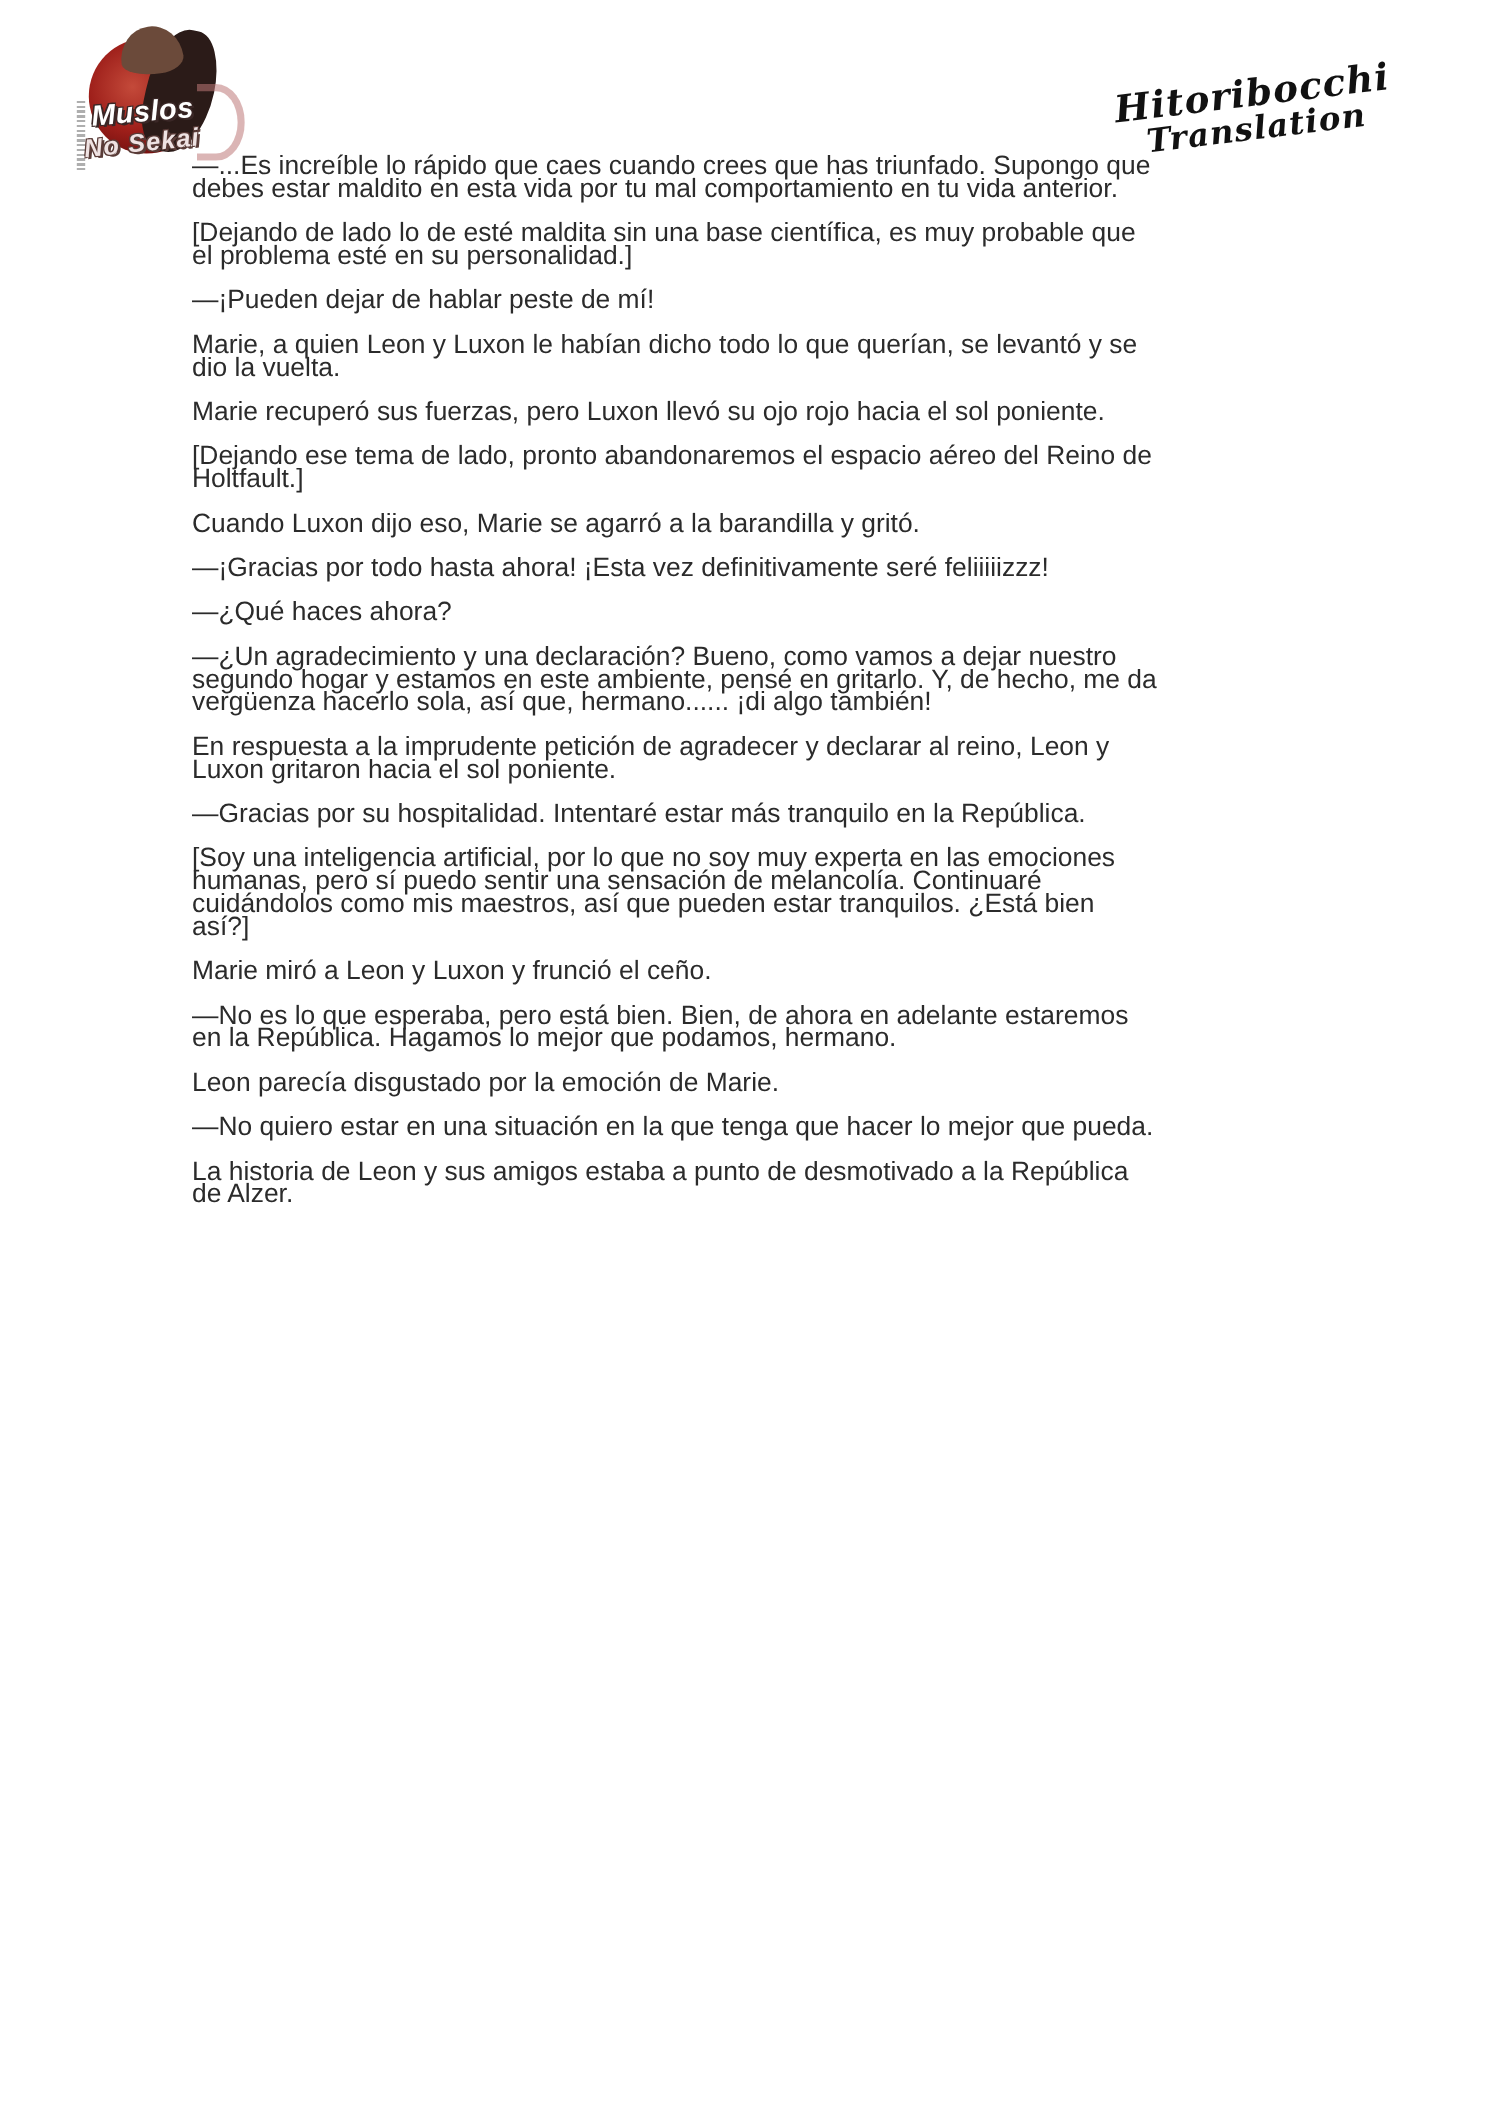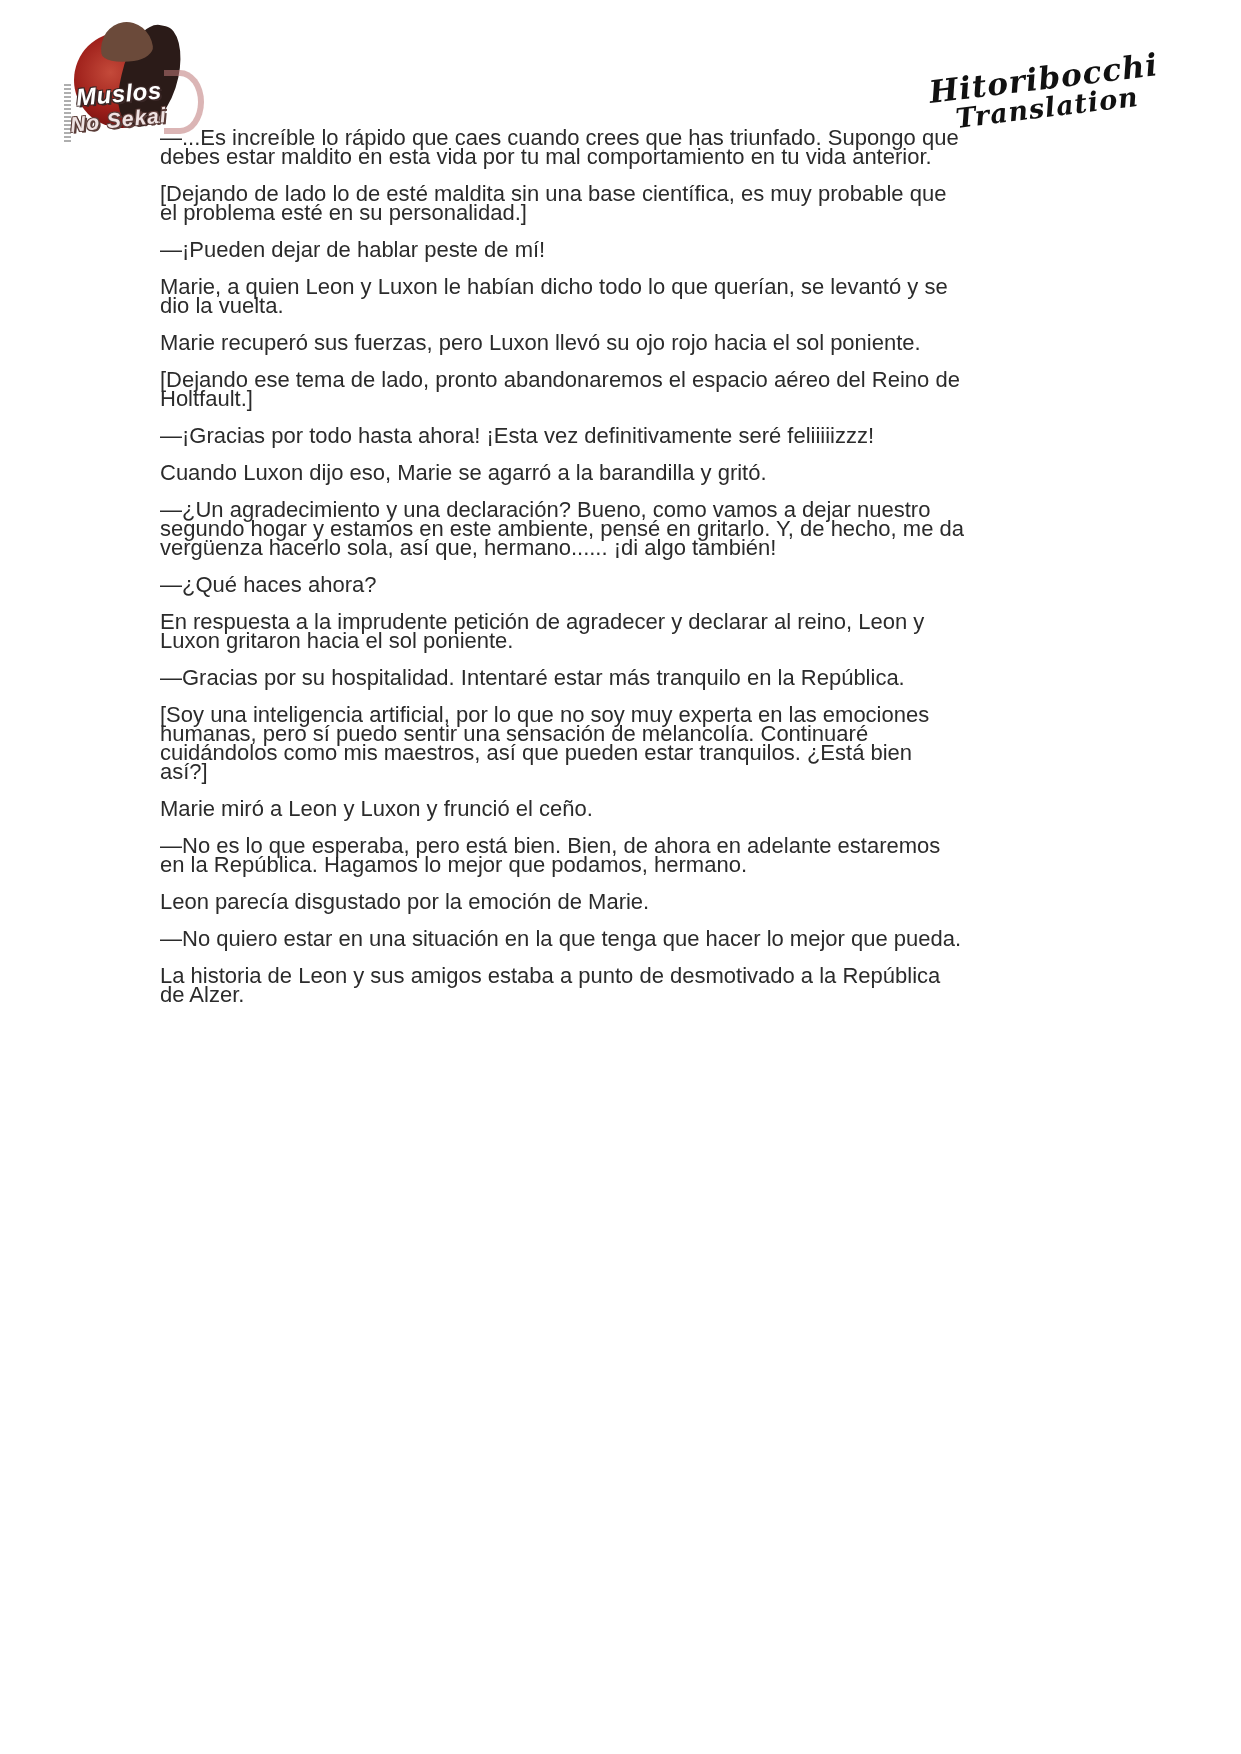--- a/index.html
+++ b/index.html
@@ -132,24 +132,24 @@
     <div class="translator-line2">Translation</div>
   </div>
 
   <main class="doc-body" id="doc-body" style="color: rgb(43, 43, 43);">
       <p>—...Es increíble lo rápido que caes cuando crees que has triunfado. Supongo que debes estar maldito en esta vida por tu mal comportamiento en tu vida anterior.</p>
       <p>[Dejando de lado lo de esté maldita sin una base científica, es muy probable que el problema esté en su personalidad.]</p>
       <p>—¡Pueden dejar de hablar peste de mí!</p>
       <p>Marie, a quien Leon y Luxon le habían dicho todo lo que querían, se levantó y se dio la vuelta.</p>
       <p>Marie recuperó sus fuerzas, pero Luxon llevó su ojo rojo hacia el sol poniente.</p>
       <p>[Dejando ese tema de lado, pronto abandonaremos el espacio aéreo del Reino de Holtfault.]</p>
+      <p>Cuando Luxon dijo eso, Marie se agarró a la barandilla y gritó.</p>
       <p>—¡Gracias por todo hasta ahora! ¡Esta vez definitivamente seré feliiiiizzz!</p>
-      <p>Cuando Luxon dijo eso, Marie se agarró a la barandilla y gritó.</p>
+      <p>—¿Qué haces ahora?</p>
       <p>—¿Un agradecimiento y una declaración? Bueno, como vamos a dejar nuestro segundo hogar y estamos en este ambiente, pensé en gritarlo. Y, de hecho, me da vergüenza hacerlo sola, así que, hermano...... ¡di algo también!</p>
-      <p>—¿Qué haces ahora?</p>
       <p>En respuesta a la imprudente petición de agradecer y declarar al reino, Leon y Luxon gritaron hacia el sol poniente.</p>
       <p>—Gracias por su hospitalidad. Intentaré estar más tranquilo en la República.</p>
       <p>[Soy una inteligencia artificial, por lo que no soy muy experta en las emociones humanas, pero sí puedo sentir una sensación de melancolía. Continuaré cuidándolos como mis maestros, así que pueden estar tranquilos. ¿Está bien así?]</p>
       <p>Marie miró a Leon y Luxon y frunció el ceño.</p>
       <p>—No es lo que esperaba, pero está bien. Bien, de ahora en adelante estaremos en la República. Hagamos lo mejor que podamos, hermano.</p>
       <p>Leon parecía disgustado por la emoción de Marie.</p>
       <p>—No quiero estar en una situación en la que tenga que hacer lo mejor que pueda.</p>
       <p>La historia de Leon y sus amigos estaba a punto de desmotivado a la República de Alzer.</p>
     </main>
 

